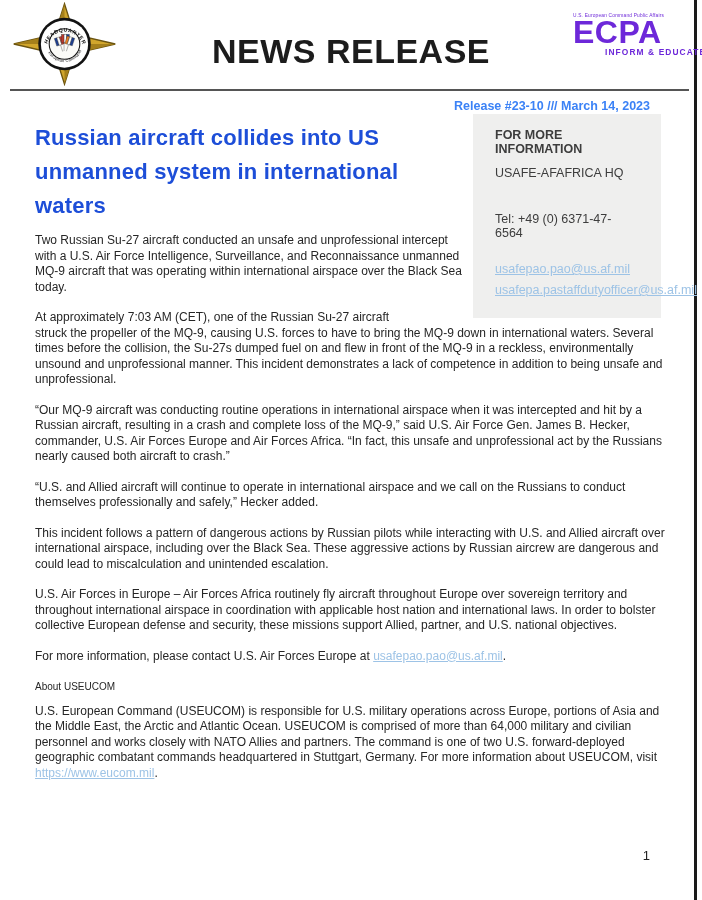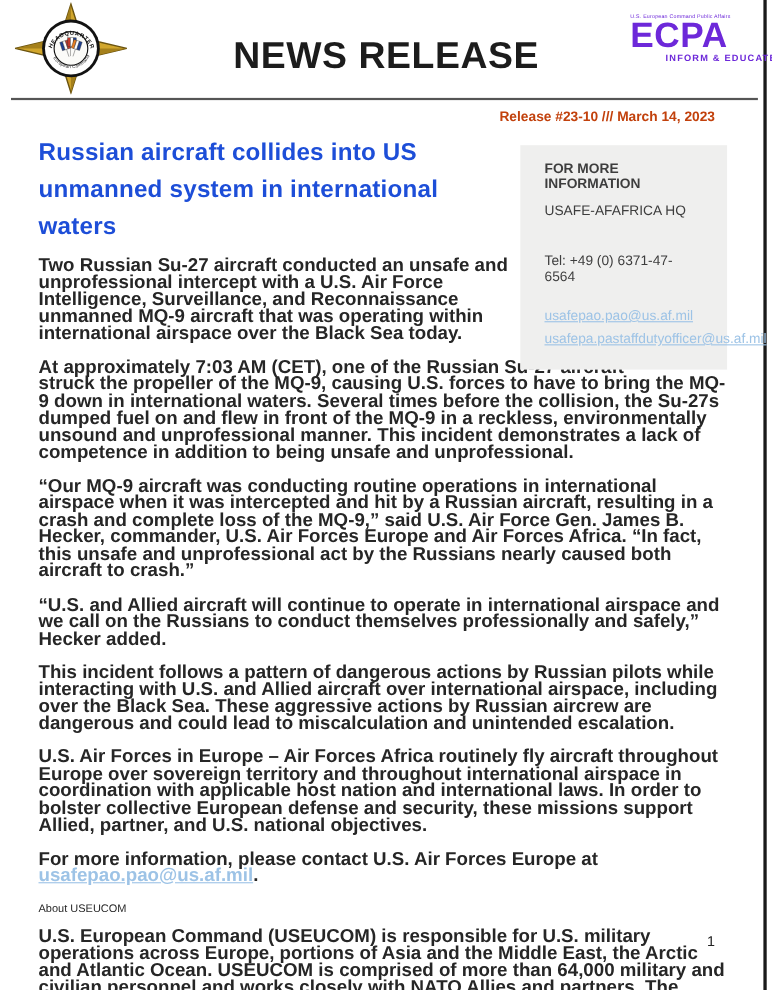--- a/index.html
+++ b/index.html
@@ -34,26 +34,26 @@
   .ecpa-acronym { font-size: 32px; font-weight: bold; line-height: 0.92; letter-spacing: 0.5px; }
   .ecpa-tagline { font-size: 8.4px; font-weight: bold; letter-spacing: 1.1px; white-space: nowrap; padding-left: 32px; }
   .header-rule { border-top: 2px solid #555555; margin: 0 13px 0 10px; }
 
   
   .content { position: relative; margin: 0 37px 0 35px; }
   .release-line {
     text-align: right;
     font-size: 12.5px;
     font-weight: bold;
-    color: #c2410c;
+    color: #3b82f6;
     margin: 8px 15px 8px 0;
   }
   .info-box {
     position: absolute;
-    top: 33px; right: 4px;
+    top: 15px; right: 4px;
     width: 188px;
     min-height: 173px;
     background: #efefee;
     padding: 14px 22px;
     font-size: 12.5px;
     color: #3d3d3d;
   }
   .info-box .ib-heading { font-weight: bold; margin-bottom: 10px; }
   .info-box .ib-org { margin-bottom: 32px; }
   .info-box .ib-tel { margin-bottom: 22px; }
@@ -66,25 +66,24 @@
   h1.article-title {
     color: #1d4ed8;
     font-size: 22px;
     line-height: 34px;
     font-weight: bold;
     margin: 8px 0 10px 0;
     max-width: 432px;
     letter-spacing: 0.2px;
   }
   p.body-p {
-    font-size: 17px;
+    font-size: 12px;
     line-height: 15.5px;
     margin: 0 0 15px 0;
     color: #262626;
-    font-weight: bold;
   }
   p.narrow { max-width: 432px; }
   p.end-mark { text-align: center; margin: 0 0 0 0; }
   p.about-heading { font-weight: normal; margin: 0; font-size: 10px; }
   .page-number {
     position: absolute;
     top: 848px; right: 52px;
     font-size: 13px;
     color: #222;
   }

